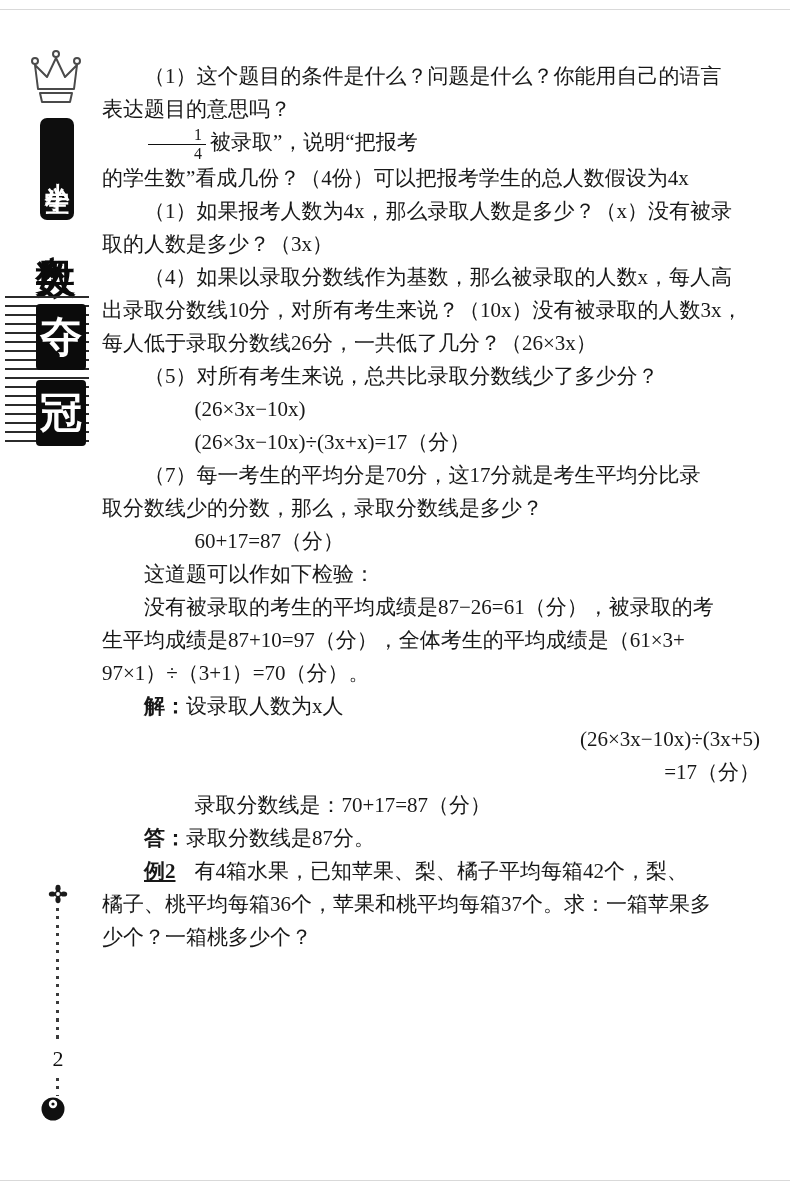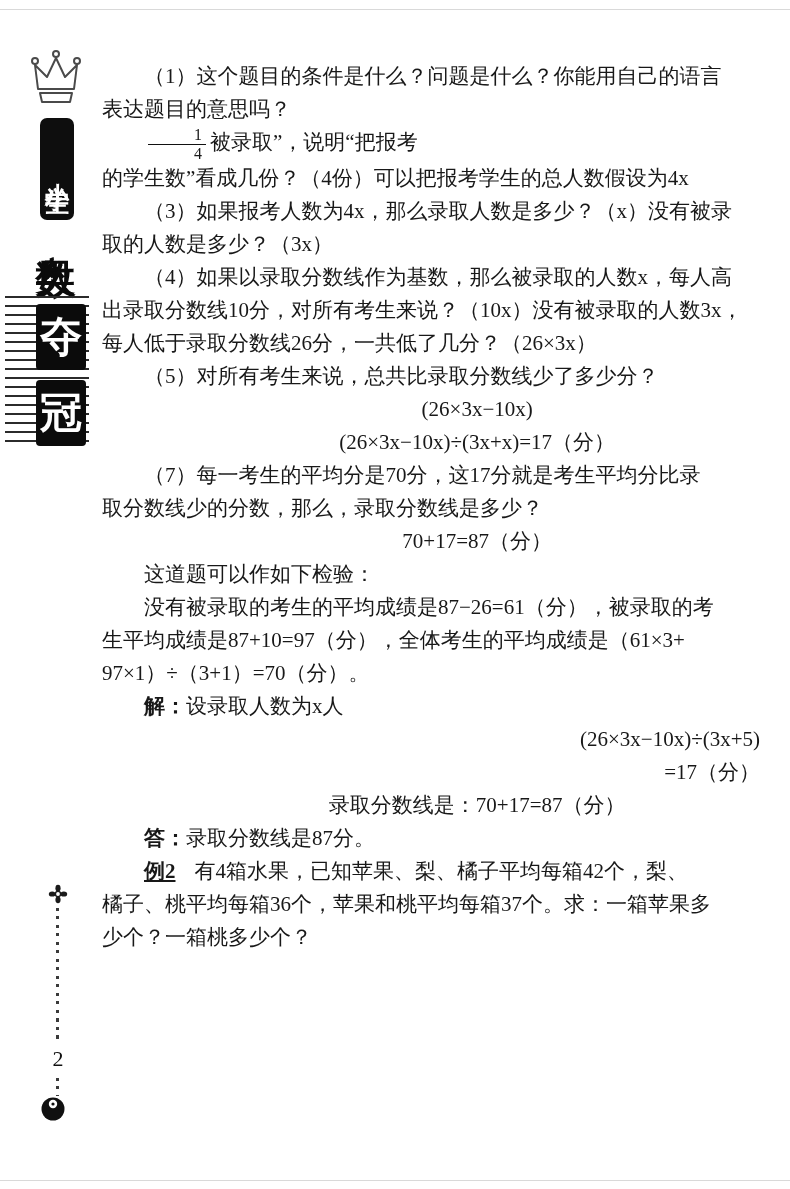--- a/index.html
+++ b/index.html
@@ -73,21 +73,21 @@
 
   
   .content {
     position: absolute; left: 102px; top: 60px;
     width: 658px;
     font-size: 21px; line-height: 33px;
     text-align: justify;
   }
   .content p { margin: 0; }
   .ind2 { text-indent: 2em; }
-  .math { padding-left: 4.4em; text-align: center; }
+  .math { padding-left: 4.4em; text-align: left; }
   .math-deep { padding-left: 5.1em; text-align: right; }
   .gap-top { margin-top: 22px; }
   .lbl { font-weight: bold; }
   .ex-lbl { font-weight: bold; margin-right: 0.9em; text-decoration: underline; }
 
   .frac {
     display: inline-flex; flex-direction: column; align-items: center;
     vertical-align: middle; line-height: 1.08;
     font-size: 0.76em; margin: 0 4px;
   }
@@ -158,35 +158,35 @@
     <p class="ind2">（1）这个题目的条件是什么？问题是什么？你能用自己的语言</p>
     <p>表达题目的意思吗？</p>
 
     <p class="ind2"><span class="frac">
           <span class="num">1</span>
           <span class="den">4</span>
         </span><span>被录取”，说明“把报考</span></p>
 
     <p>的学生数”看成几份？（4份）可以把报考学生的总人数假设为4x</p>
 
-    <p class="ind2">（3）如果报考人数为4x，那么录取人数是多少？（x）没有被录</p>
+    <p class="ind2">（1）如果报考人数为4x，那么录取人数是多少？（x）没有被录</p>
     <p>取的人数是多少？（3x）</p>
 
     <p class="ind2">（4）如果以录取分数线作为基数，那么被录取的人数x，每人高</p>
     <p>出录取分数线10分，对所有考生来说？（10x）没有被录取的人数3x，</p>
     <p>每人低于录取分数线26分，一共低了几分？（26×3x）</p>
 
     <p class="ind2">（5）对所有考生来说，总共比录取分数线少了多少分？</p>
     <p class="math">(26×3x−10x)</p>
 
     <p class="math">(26×3x−10x)÷(3x+x)=17（分）</p>
 
     <p class="ind2">（7）每一考生的平均分是70分，这17分就是考生平均分比录</p>
     <p>取分数线少的分数，那么，录取分数线是多少？</p>
-    <p class="math">70+17=87（分）</p>
+    <p class="math">60+17=87（分）</p>
 
     <p class="ind2">这道题可以作如下检验：</p>
     <p class="ind2">没有被录取的考生的平均成绩是87−26=61（分），被录取的考</p>
     <p>生平均成绩是87+10=97（分），全体考生的平均成绩是（61×3+</p>
     <p>97×1）÷（3+1）=70（分）。</p>
 
     <p class="ind2"><b class="lbl">解：</b><span>设录取人数为x人</span></p>
     <p class="math-deep">(26×3x−10x)÷(3x+5)</p>
     <p class="math-deep">=17（分）</p>
     <p class="math">录取分数线是：70+17=87（分）</p>

